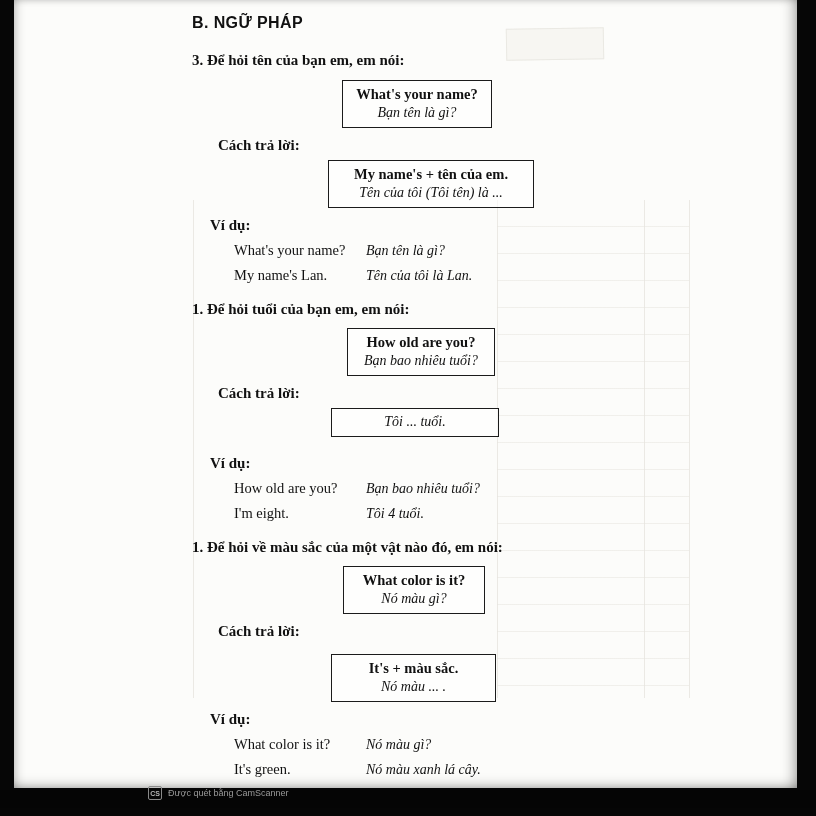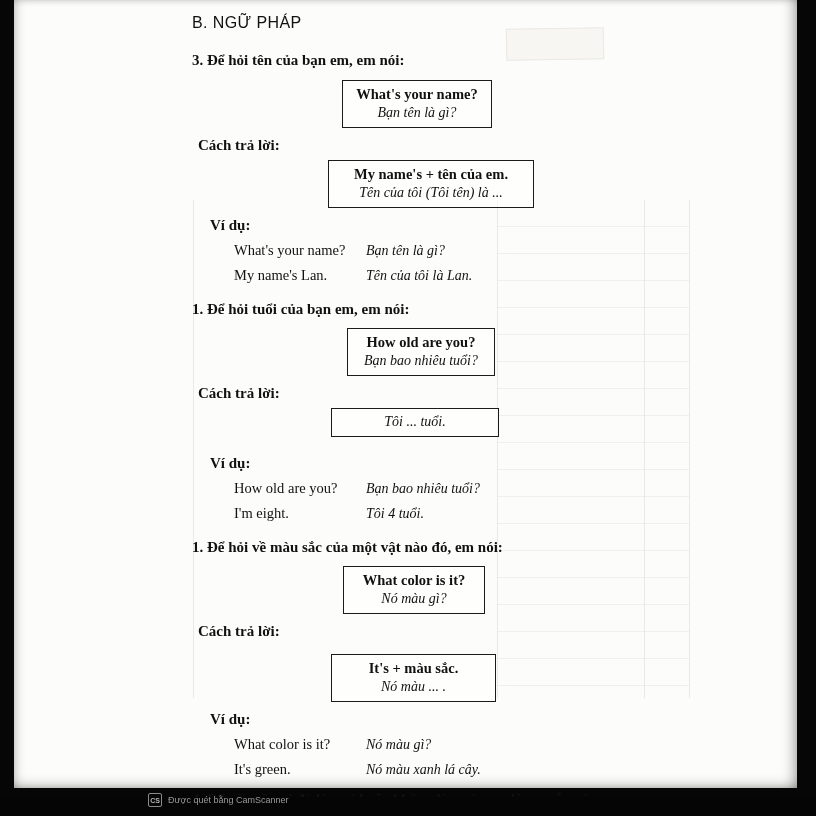--- a/index.html
+++ b/index.html
@@ -13,34 +13,34 @@
                    inset 0 6px 8px -7px rgba(0,0,0,.18);}
   
   .ghost{position:absolute;pointer-events:none;}
   .ghost-rows{left:483px;top:200px;width:192px;height:498px;opacity:.55;
       background:repeating-linear-gradient(to bottom, transparent 0 26px, #e7e5df 26px 27px);}
   .ghost-vline{top:200px;height:498px;width:1px;background:#e6e4de;opacity:.8;}
   .ghost-box{left:492px;top:28px;width:96px;height:30px;border:1px solid #e3e1da;
       transform:rotate(-1deg);opacity:.7;background:#f5f4ef;}
   
   .content{position:relative;padding:14px 0 0 178px;width:560px;color:#111;}
-  .heading{font-family:"Liberation Sans", sans-serif;font-weight:normal;font-size:16px;
+  .heading{font-family:"Liberation Sans", sans-serif;font-weight:bold;font-size:16px;
       letter-spacing:.4px;margin:0;}
   .intro{font-weight:bold;font-size:15px;line-height:20px;margin-top:18px;}
-  .label{font-weight:bold;font-size:15px;line-height:20px;margin-left:6px;margin-top:7px;}
+  .label{font-weight:bold;font-size:15px;line-height:20px;margin-left:26px;margin-top:7px;}
   .label-vd{margin-left:18px;}
   .qbox{border:1.5px solid #1b1b1b;text-align:center;padding:4px 8px 5px;box-sizing:border-box;
         background:rgba(255,255,255,.6);}
   .qbox .en{font-weight:bold;font-size:14.5px;line-height:19px;}
   .qbox .vi{font-style:italic;font-size:14px;line-height:18px;}
   .ex-row{display:flex;margin-left:42px;margin-top:6px;font-size:14.5px;line-height:19px;}
   .ex-en{width:132px;flex:none;}
   .ex-vi{font-style:italic;font-size:14px;}
   
-  .footer-bar{position:absolute;left:0;right:0;bottom:1px;height:18px;background:#050505;}
+  .footer-bar{position:absolute;left:0;right:0;bottom:8px;height:18px;background:#050505;}
   .credit{position:absolute;left:148px;bottom:8px;display:flex;align-items:center;
       font-family:"Liberation Sans", sans-serif;color:#9a9a9a;font-size:9px;}
   .cs-box{width:12px;height:12px;border:1px solid #8a8a8a;color:#b5b5b5;font-size:7px;
       font-weight:bold;display:inline-flex;align-items:center;justify-content:center;
       margin-right:6px;border-radius:2px;}
 </style>
 </head>
 <body>
 
 <div class="stage">

